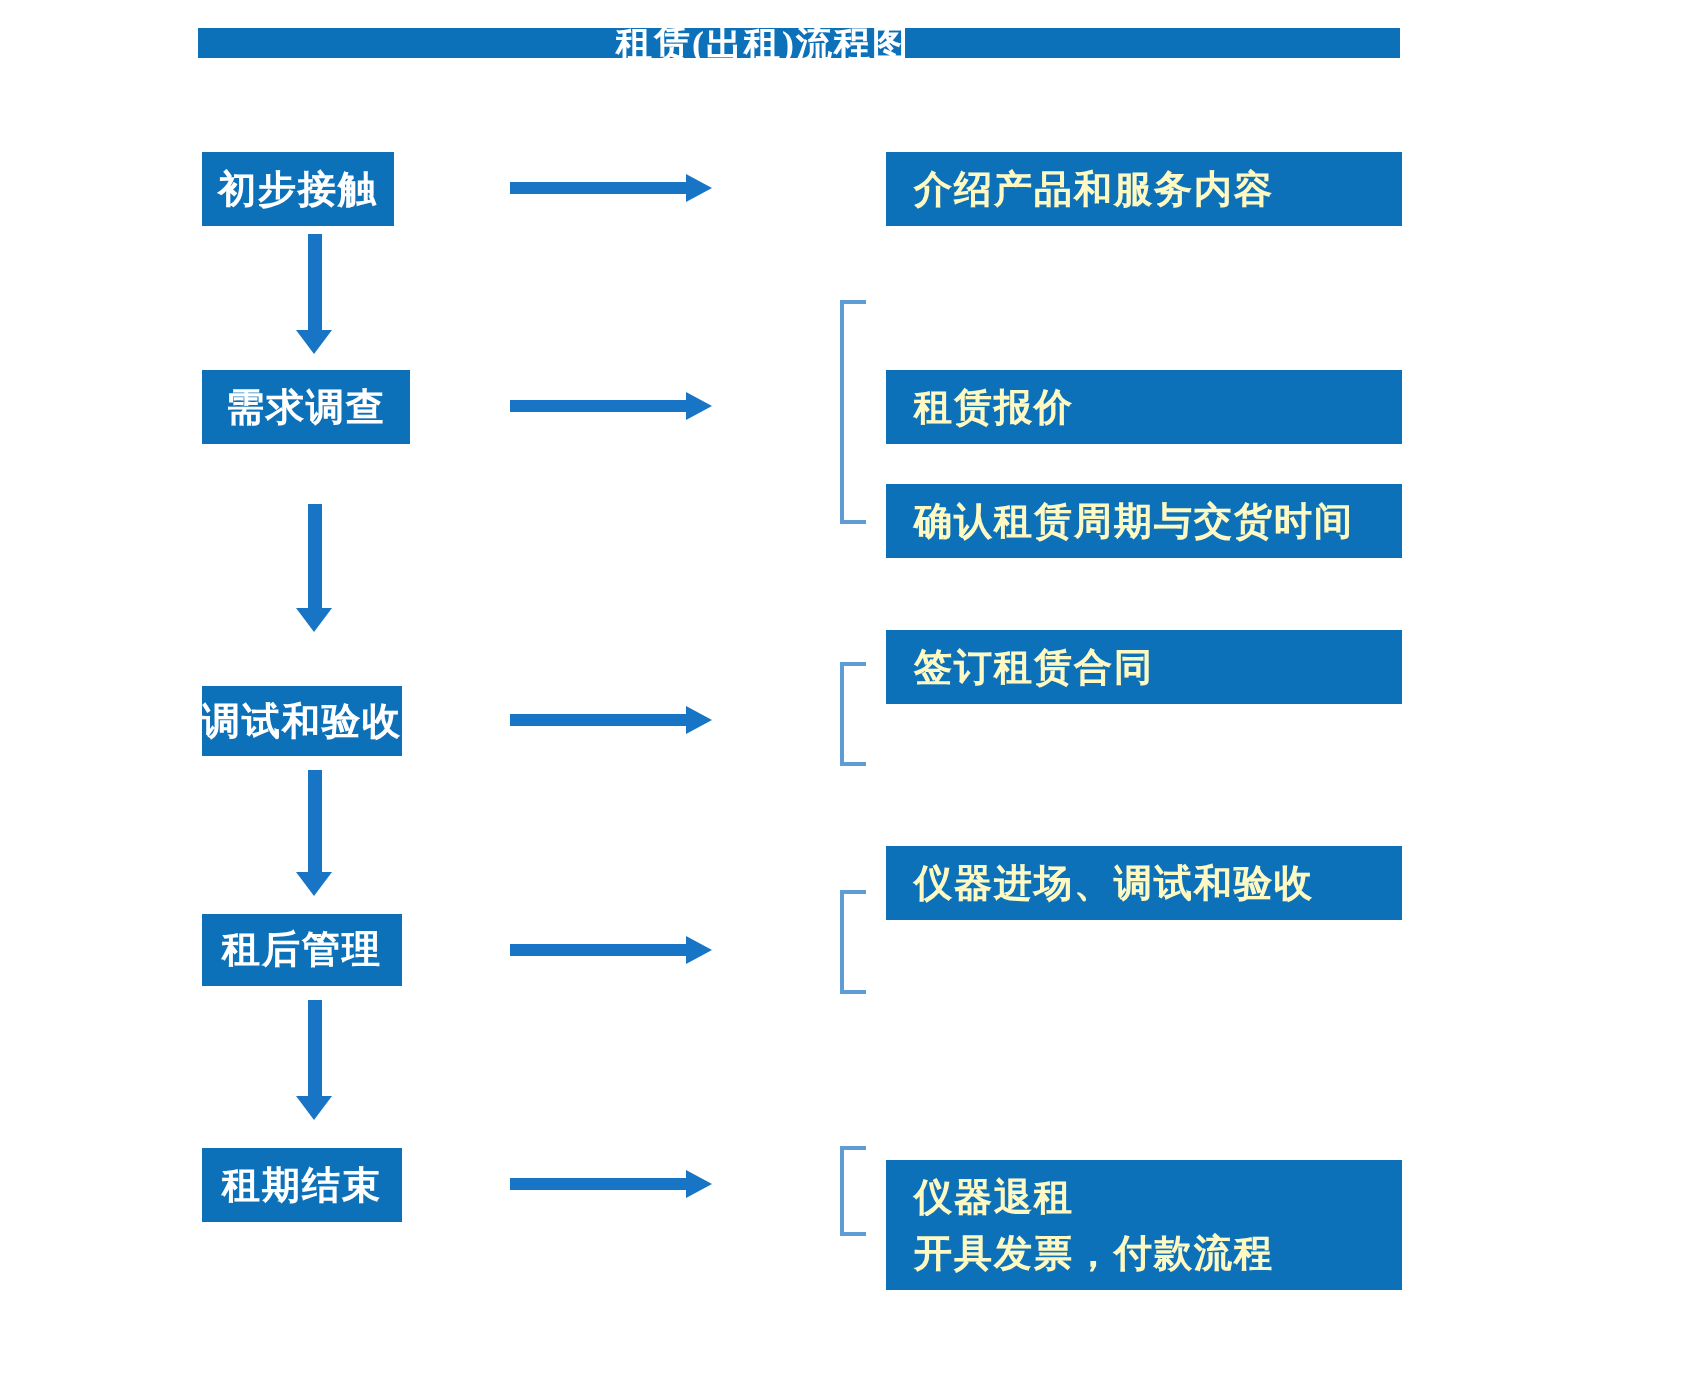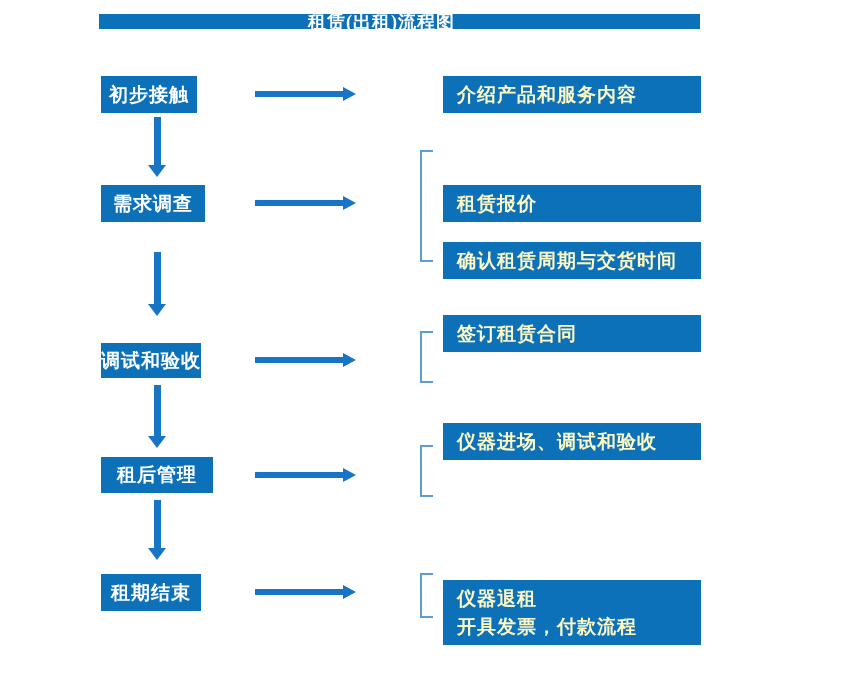--- a/index.html
+++ b/index.html
@@ -67,21 +67,21 @@
 
 <div class="canvas">
 
   <div class="title-bar">
     <span>租赁(出租)流程图</span>
   </div>
 
   <div class="lbox" style="left:101px;top:76px;width:96px;height:37px">初步接触</div>
   <div class="lbox" style="left:101px;top:185px;width:104px;height:37px">需求调查</div>
   <div class="lbox" style="left:101px;top:343px;width:100px;height:35px">调试和验收</div>
-  <div class="lbox" style="left:101px;top:457px;width:112px;height:36px">租后管理</div>
+  <div class="lbox" style="left:101px;top:457px;width:100px;height:36px">租后管理</div>
   <div class="lbox" style="left:101px;top:574px;width:100px;height:37px">租期结束</div>
 
   <div class="varrow" style="left:148px;top:117px;height:60px">
     <div class="vshaft"></div>
     <div class="vhead"></div>
   </div>
   <div class="varrow" style="left:148px;top:252px;height:64px">
     <div class="vshaft"></div>
     <div class="vhead"></div>
   </div>

